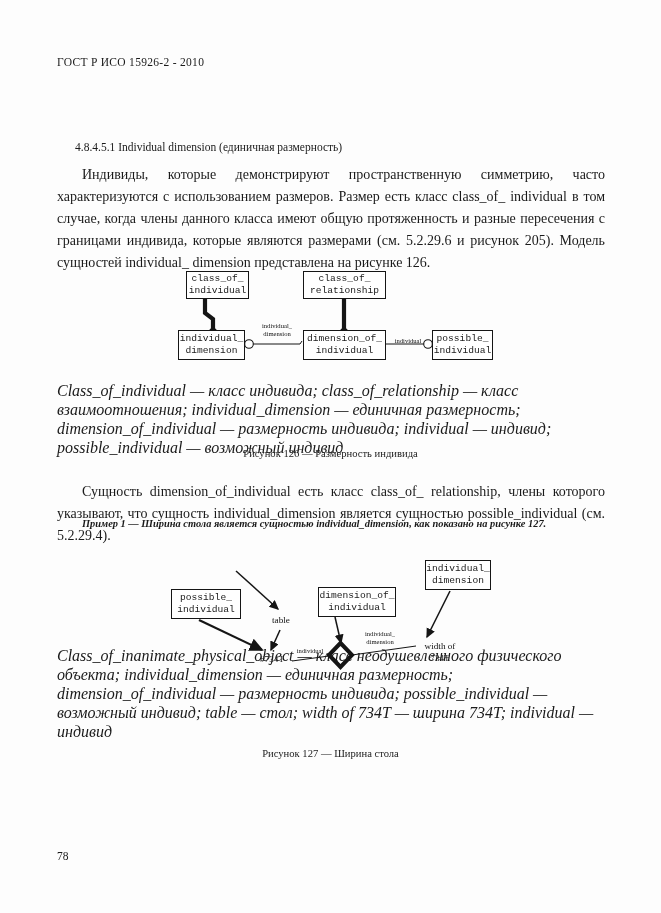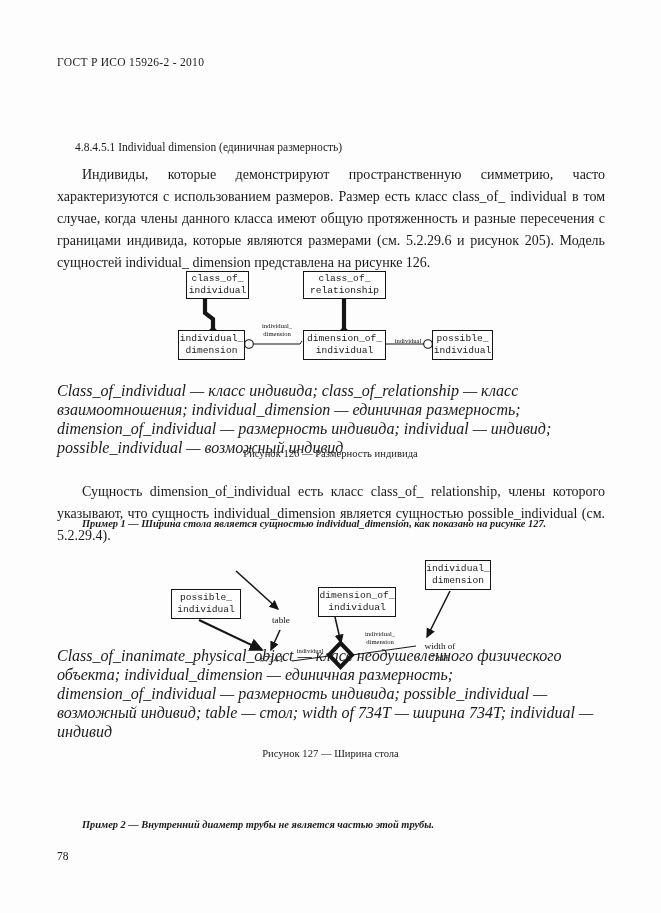--- a/index.html
+++ b/index.html
@@ -240,17 +240,16 @@
 
     <div class="elabel" style="left:290px; top:647px; width:40px;">individual</div>
 
     <div class="elabel" style="left:354px; top:630px; width:52px;">individual_
 dimension</div>
   </div>
 
   <div class="legend" id="legend2">Class_of_inanimate_physical_object — класс неодушевленного физического объекта; individual_dimension — единичная размерность; dimension_of_individual — размерность индивида; possible_individual — возможный индивид; table — стол; width of 734T — ширина 734T; individual — индивид</div>
   <div class="figcap" id="figcap2">Рисунок 127 — Ширина стола</div>
 
-  <div class="example" id="ex2">Пример 2 — Внутренний диаметр трубы не является частью этой трубы.</div>
 
   <div class="pageno">78</div>
 
 </div>
 
 </body></html>

